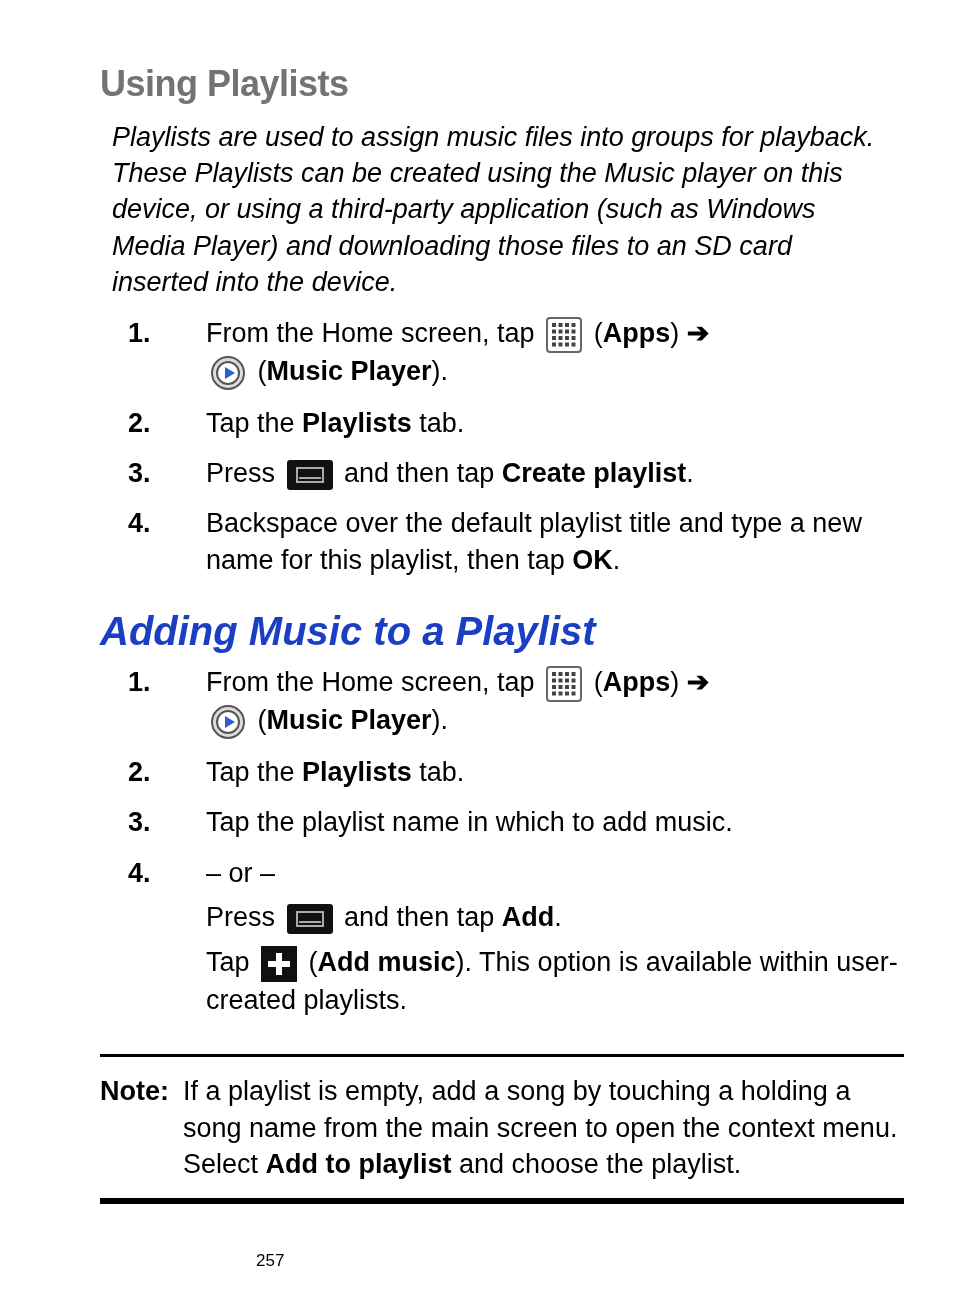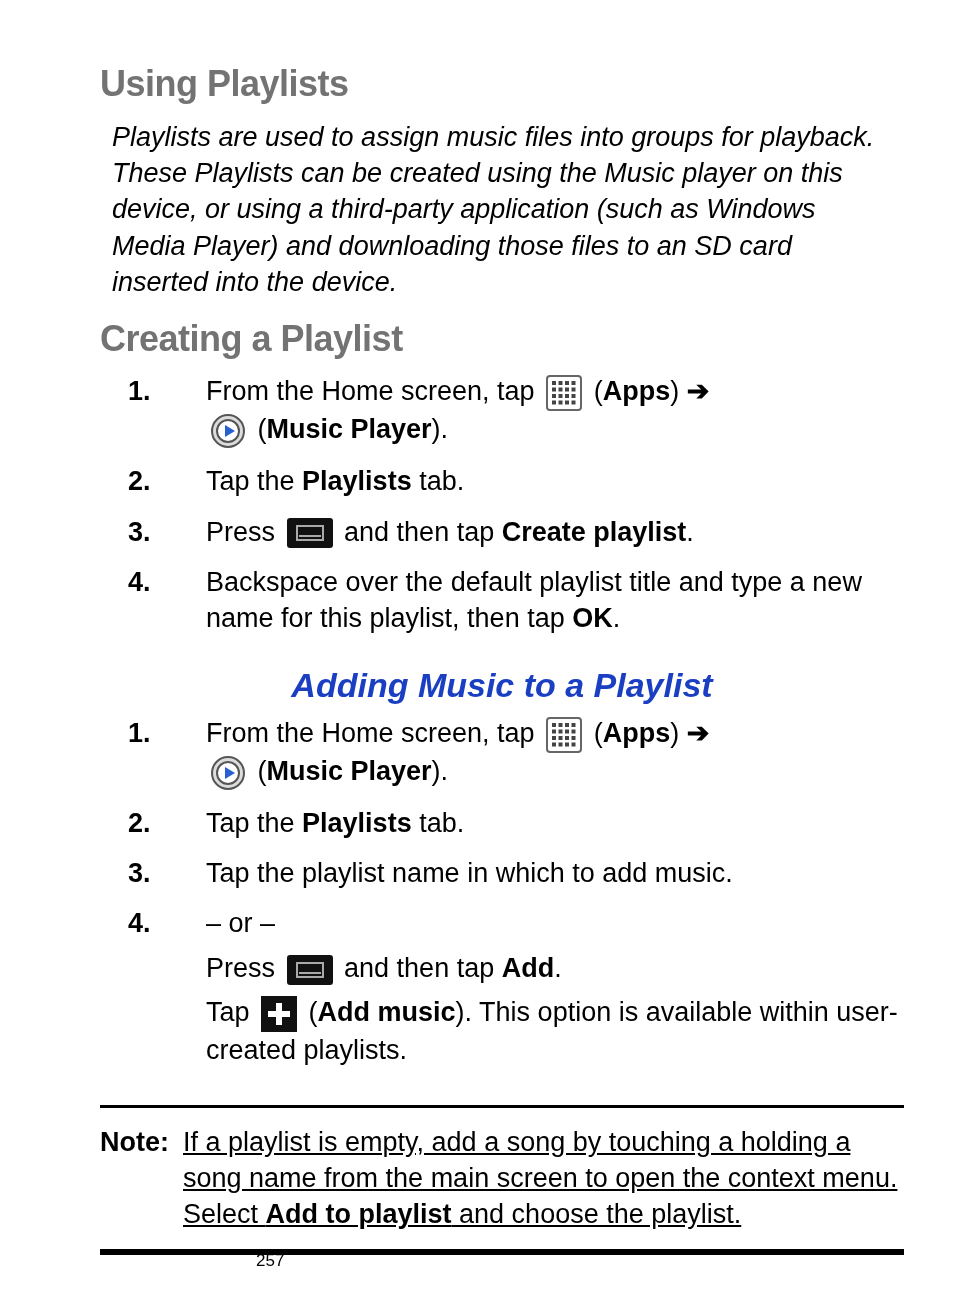--- a/index.html
+++ b/index.html
@@ -18,23 +18,22 @@
     font-weight:900;
     font-size:36px;
     margin:0 0 10px 0;
     letter-spacing:-.5px;
   }
   h3.sub{
     color:#1a3fc2;
     font-family:Arial,Helvetica,sans-serif;
     font-weight:700;
     font-style:italic;
-    font-size:34px;
+    font-size:40px;
     margin:18px 0 6px 0;
-    text-align:center;
   }
   p.body{
     margin:4px 12px 14px 12px;
     font-family:Arial,Helvetica,sans-serif;
     font-stretch:condensed;
     font-style:italic;
   }
   ol.steps{
     list-style:none;
     padding:0;
@@ -70,21 +69,21 @@
     border-bottom:6px solid #000000;
     padding:16px 0;
     margin:28px 0 0 0;
     display:flex;
     gap:8px;
   }
   .note .nlabel{
     font-weight:700;
     white-space:nowrap;
   }
-  .note .ntext{flex:1;margin-left:2px;padding-left:4px;text-decoration:underline;}
+  .note .ntext{flex:1;margin-left:2px;padding-left:4px;}
   .pagenum{
     position:absolute;
     left:156px;
     top:1190px;
     font-size:17px;
   }
   .page{position:relative;min-height:1295px;}
 </style>
 </head>
 <body>
@@ -127,21 +126,20 @@
       <rect x="0" y="0" width="36" height="36" fill="#111"></rect>
       <rect x="15" y="7" width="6" height="22" fill="#fff"></rect>
       <rect x="7" y="15" width="22" height="6" fill="#fff"></rect>
     </g>
   </defs>
 </svg>
 
 <h2 class="sec">Using Playlists</h2>
 <p class="body">Playlists are used to assign music files into groups for playback. These Playlists can be created using the Music player on this device, or using a third-party application (such as Windows Media Player) and downloading those files to an SD card inserted into the device.</p>
 
-<h2 class="sec">Creating a Playlist</h2>
 
 <ol class="steps">
 
   <li>
     <span class="num">1.</span>
     <div class="step">
       <p>
         <span>From the Home screen, tap </span>
         <span class="ico"><svg width="36" height="36">
                 <use href="#apps-grid"></use>

